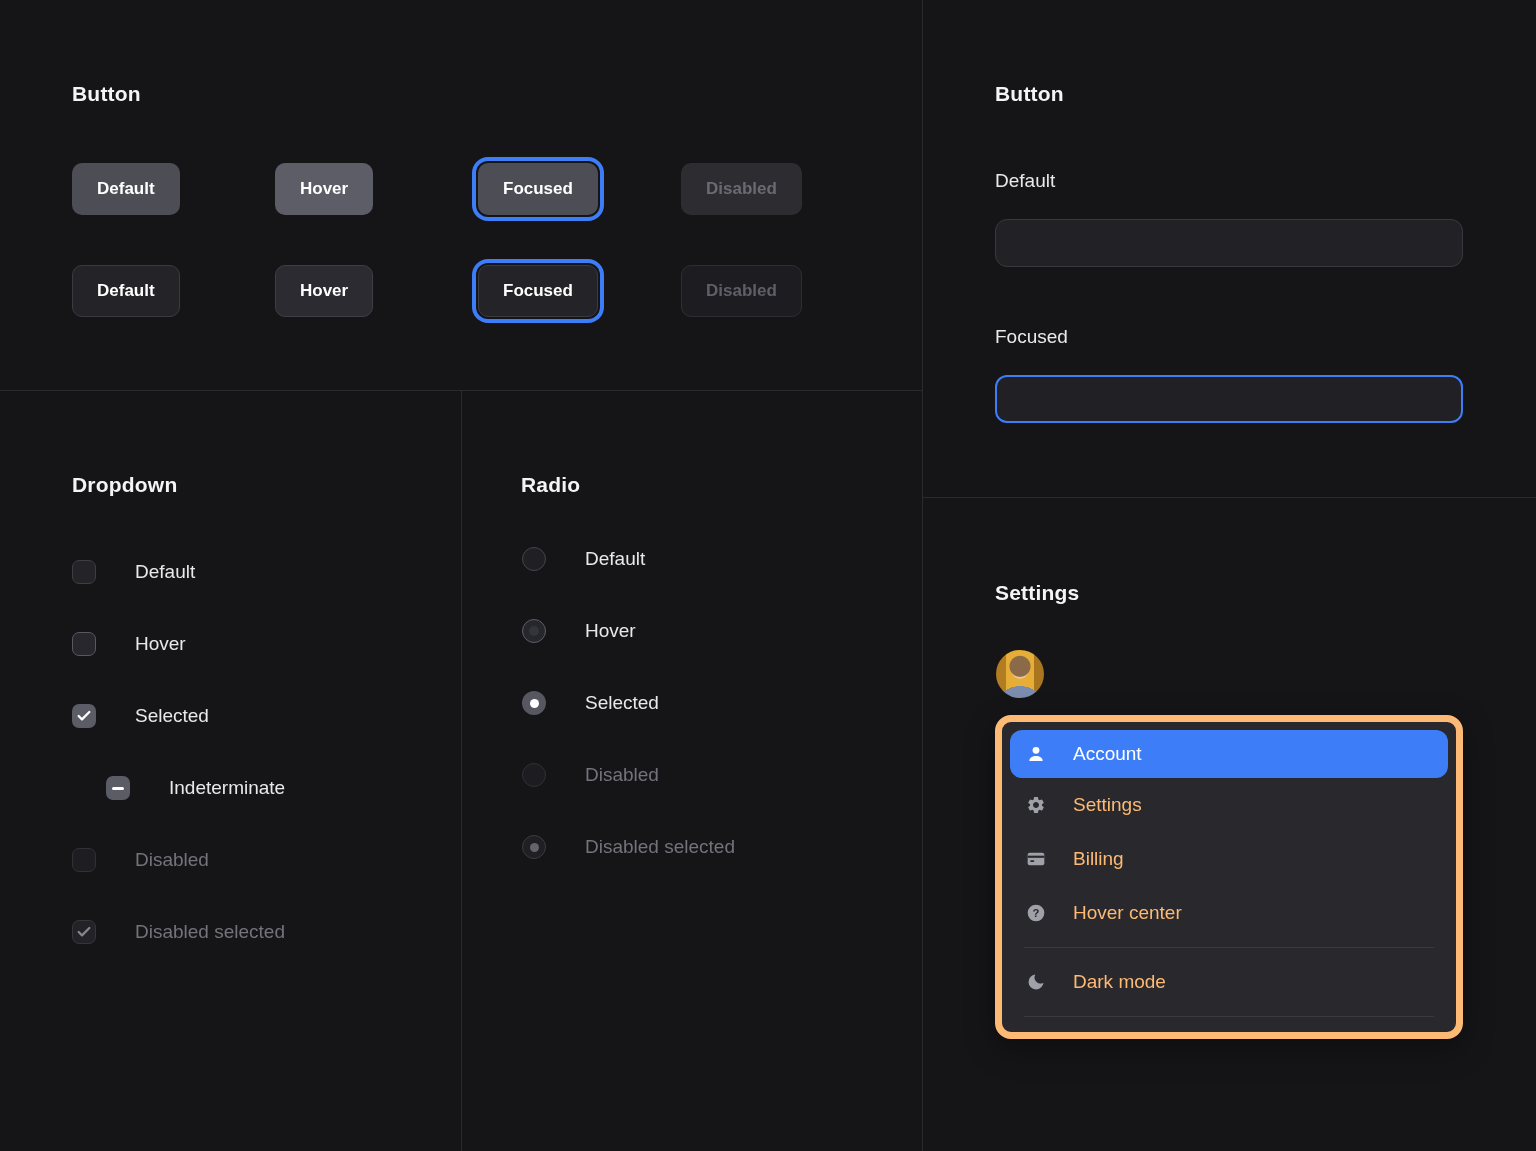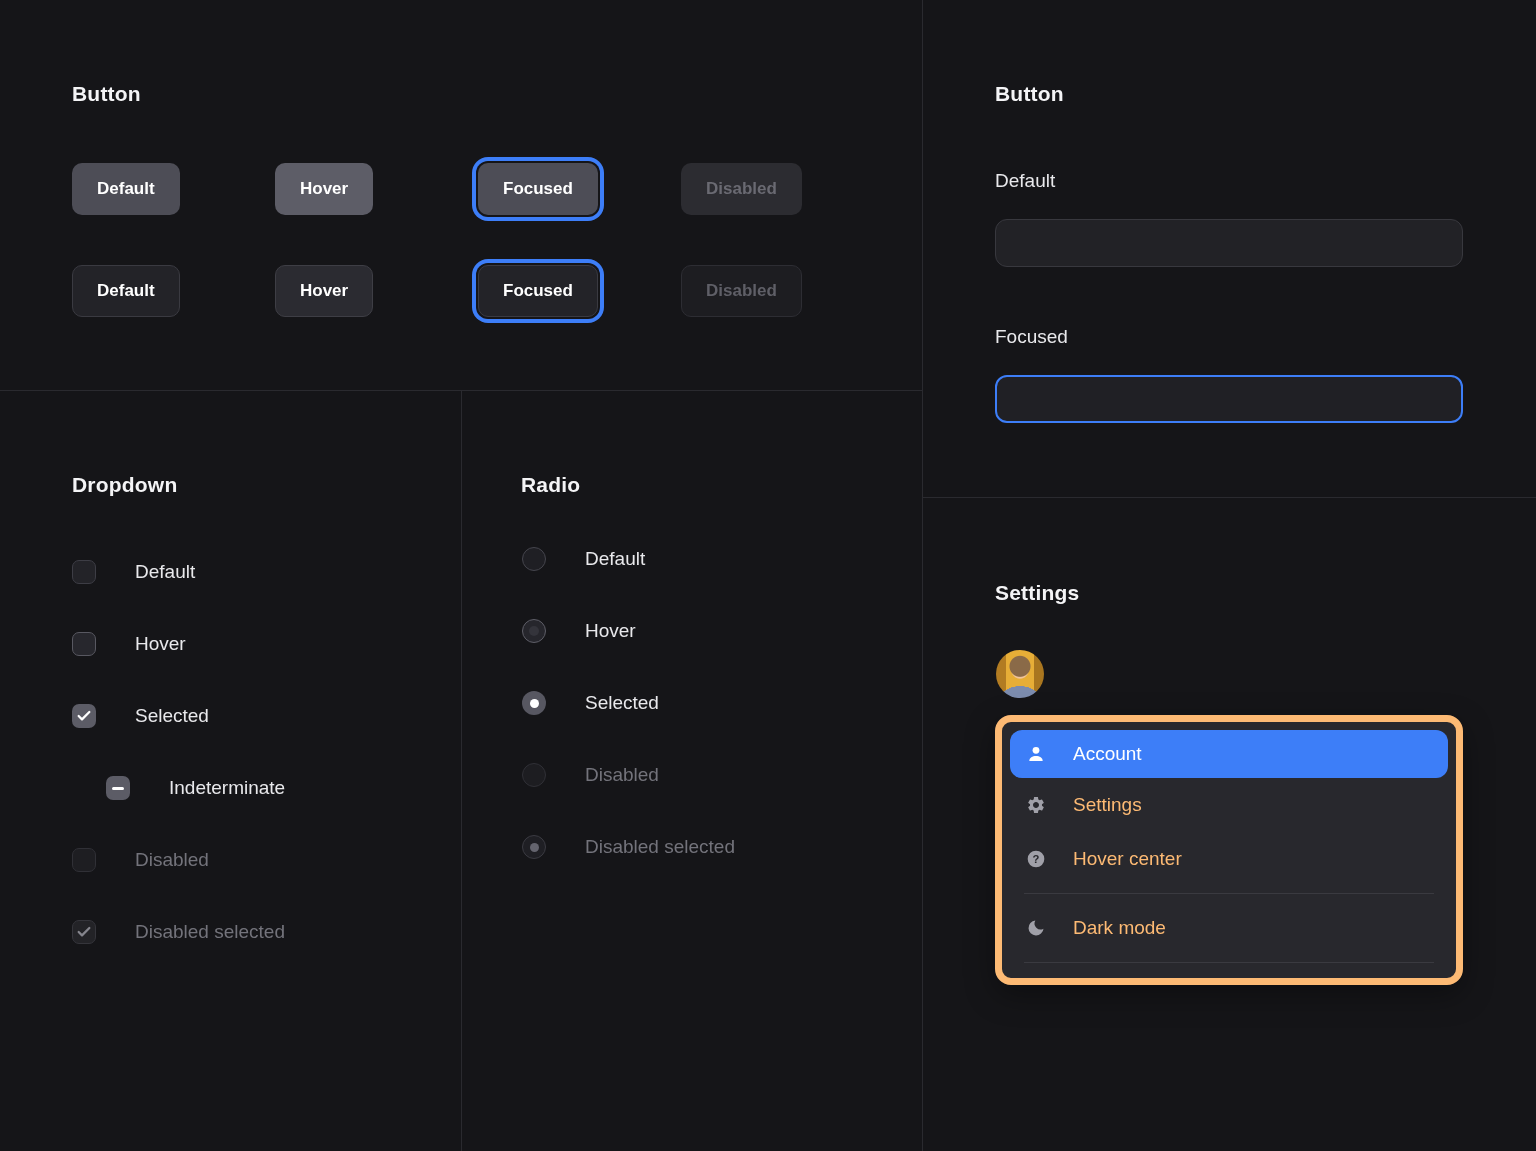--- a/index.html
+++ b/index.html
@@ -201,20 +201,30 @@
 
     <div class="menu-item">
       <span class="mi-icon">
         <svg width="20" height="20" viewBox="0 0 24 24" fill="#a0a0a8">
             <path d="M19.14 12.94c.04-.3.06-.61.06-.94s-.02-.64-.07-.94l2.03-1.58c.18-.14.23-.41.12-.61l-1.92-3.32c-.12-.22-.37-.29-.59-.22l-2.39.96c-.5-.38-1.03-.7-1.62-.94l-.36-2.54c-.04-.24-.24-.41-.48-.41h-3.84c-.24 0-.43.17-.47.41l-.36 2.54c-.59.24-1.13.57-1.62.94l-2.39-.96c-.22-.08-.47 0-.59.22L2.74 8.87c-.12.21-.08.47.12.61l2.03 1.58c-.05.3-.09.63-.09.94s.02.64.07.94l-2.03 1.58c-.18.14-.23.41-.12.61l1.92 3.32c.12.22.37.29.59.22l2.39-.96c.5.38 1.03.7 1.62.94l.36 2.54c.05.24.24.41.48.41h3.84c.24 0 .44-.17.47-.41l.36-2.54c.59-.24 1.13-.56 1.62-.94l2.39.96c.22.08.47 0 .59-.22l1.92-3.32c.12-.22.07-.47-.12-.61l-2.01-1.58zM12 15.6c-1.98 0-3.6-1.62-3.6-3.6s1.62-3.6 3.6-3.6 3.6 1.62 3.6 3.6-1.62 3.6-3.6 3.6z"></path>
           </svg>
       </span>
       <span class="mi-label">Settings</span>
     </div>
 
+    <div class="menu-item">
+      <span class="mi-icon">
+        <svg width="20" height="20" viewBox="0 0 24 24">
+            <rect x="2" y="4.5" width="20" height="15" rx="2.5" fill="#a0a0a8"></rect>
+            <rect x="2" y="8" width="20" height="2.6" fill="#28282d"></rect>
+            <rect x="5" y="13.4" width="5" height="2.2" rx="1.1" fill="#28282d"></rect>
+          </svg>
+      </span>
+      <span class="mi-label">Billing</span>
+    </div>
 
     <div class="menu-item">
       <span class="mi-icon">
         <svg width="20" height="20" viewBox="0 0 24 24">
             <circle cx="12" cy="12" r="10" fill="#a0a0a8"></circle>
             <text x="12" y="16.6" text-anchor="middle" font-family="Liberation Sans, sans-serif" font-size="13.5" font-weight="700" fill="#28282d">?</text>
           </svg>
       </span>
       <span class="mi-label">Hover center</span>
     </div>

